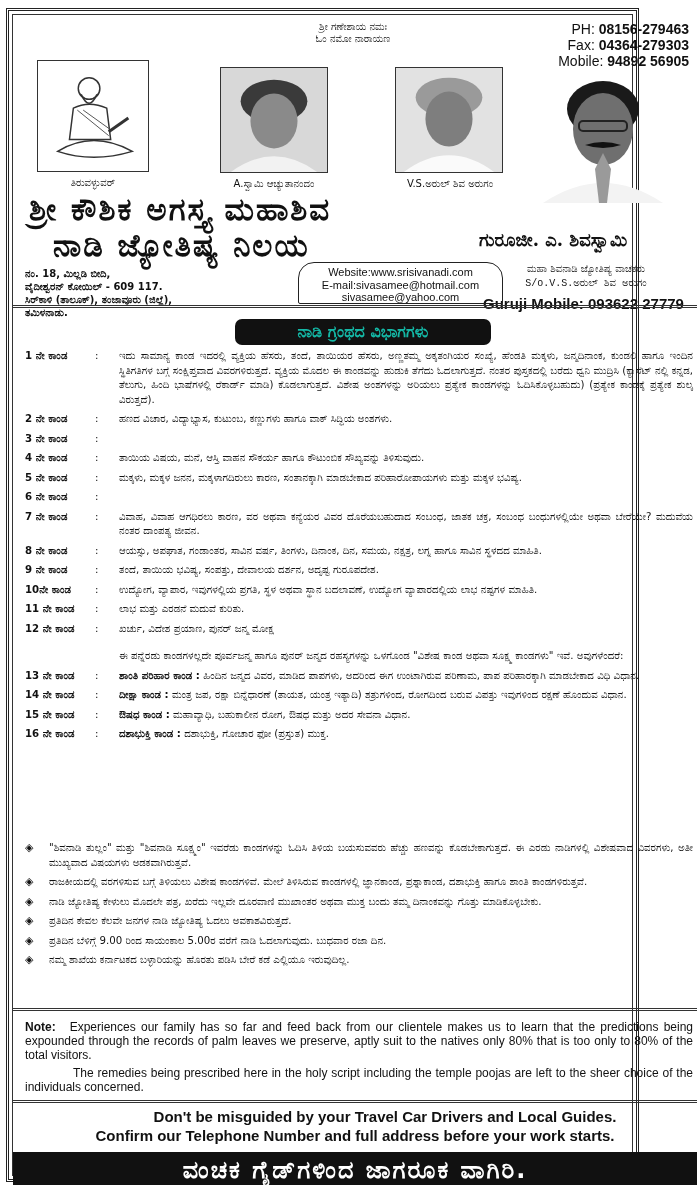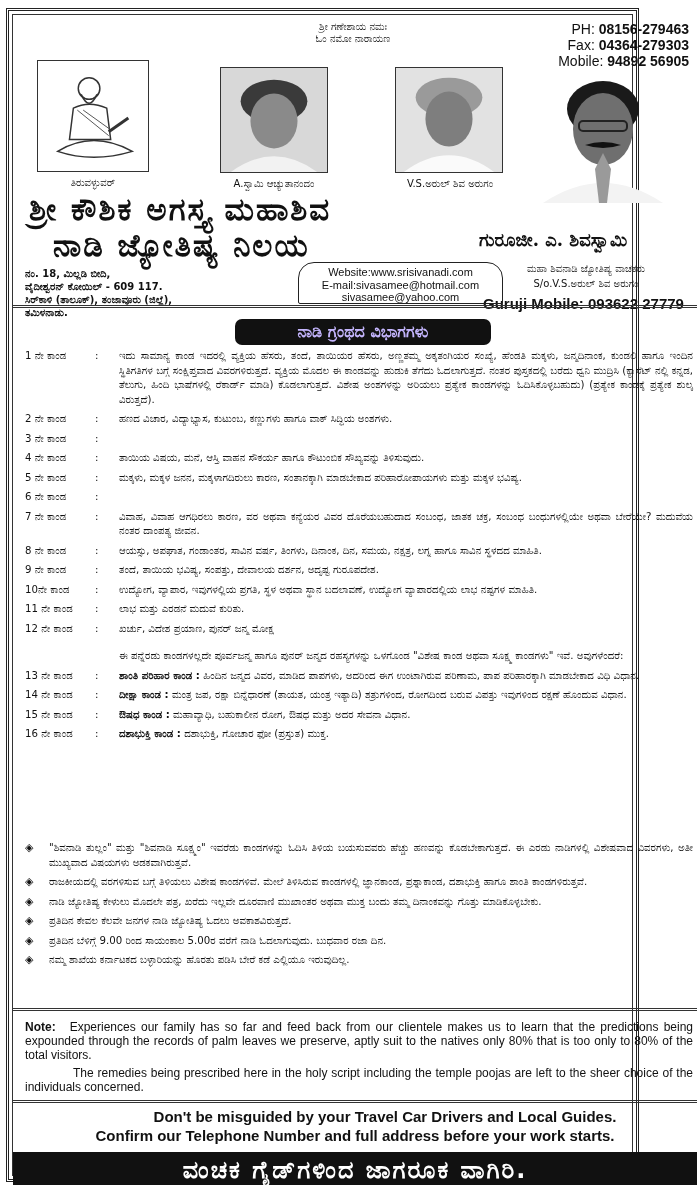--- a/index.html
+++ b/index.html
@@ -22,25 +22,25 @@
   .title2 { position: absolute; left: 40px; top: 212px; font-size: 31px; font-weight: bold; letter-spacing: 2px; font-family: "DejaVu Serif", serif; }
   .guruji-name { position: absolute; left: 466px; top: 214px; font-size: 18px; font-weight: bold; font-family: "DejaVu Serif", serif; }
   .guruji-sub { position: absolute; left: 468px; width: 210px; text-align: center; font-size: 10px; }
   .guruji-mobile { position: absolute; left: 470px; top: 280px; font-family: "Liberation Sans", sans-serif; font-weight: bold; font-size: 15px; }
   .address { position: absolute; left: 12px; top: 252px; font-size: 10px; line-height: 13px; font-weight: bold; }
   .webbox { position: absolute; left: 245px; top: 247px; width: 205px; height: 42px; border: 1.5px solid #222; border-radius: 16px 16px 2px 2px; text-align: center; font-family: "Liberation Sans", sans-serif; font-size: 11px; line-height: 12.5px; padding-top: 3px; margin-left: 40px; }
 
   .divider { position: absolute; left: 0; width: 684px; border-top: 3px double #333; }
 
   
-  .section-title { position: absolute; left: 222px; top: 304px; width: 256px; height: 26px; background: #111; color: #c4b5fd; border-radius: 7px; text-align: center; font-size: 16px; line-height: 26px; font-weight: bold; }
+  .section-title { position: absolute; left: 222px; top: 304px; width: 256px; height: 26px; background: #111; color: #14b8a6; border-radius: 7px; text-align: center; font-size: 16px; line-height: 26px; font-weight: bold; }
 
   .kanda-list { position: absolute; left: 12px; top: 334px; width: 668px; }
   .kanda { display: flex; font-size: 10.2px; line-height: 14.5px; margin-bottom: 5px; }
-  .kanda .num { width: 70px; flex: none; }
+  .kanda .num { width: 70px; flex: none; font-weight: bold; }
   .kanda .colon { width: 24px; flex: none; text-align: left; }
   .kanda .desc { flex: 1; text-align: justify; }
   .kanda .desc b { font-weight: bold; }
 
   .bullets { position: absolute; left: 12px; top: 826px; width: 668px; }
   .bullet { display: flex; font-size: 10.2px; line-height: 14.5px; margin-bottom: 5px; }
   .bullet .diamond { width: 24px; flex: none; font-size: 11px; }
   .bullet .txt { flex: 1; text-align: justify; }
 
   .note { position: absolute; left: 12px; top: 1005px; width: 668px; font-family: "Liberation Sans", sans-serif; font-size: 12px; line-height: 14px; text-align: justify; }
@@ -110,21 +110,21 @@
           <path d="M10 130 Q70 90 130 130 Z" fill="#f3f3f3"></path>
           <path d="M62 96 L70 80 L78 96 L74 130 L66 130 Z" fill="#9a9a9a"></path>
         </svg>
       </div>
 
       <div class="title1">ಶ್ರೀ ಕೌಶಿಕ ಅಗಸ್ತ್ಯ ಮಹಾಶಿವ</div>
       <div class="title2">ನಾಡಿ ಜ್ಯೋತಿಷ್ಯ ನಿಲಯ</div>
 
       <div class="guruji-name">ಗುರೂಜೀ. ಎ. ಶಿವಸ್ವಾಮಿ</div>
       <div class="guruji-sub" style="top:248px;">ಮಹಾ ಶಿವನಾಡಿ ಜ್ಯೋತಿಷ್ಯ ವಾಚಕರು</div>
-      <div class="guruji-sub" style="top:263px;">S/o.V.S.ಅರುಲ್ ಶಿವ ಅರುಗಂ</div>
+      <div class="guruji-sub" style="top:263px;font-family:Liberation Mono, monospace;">S/o.V.S.ಅರುಲ್ ಶಿವ ಅರುಗಂ</div>
       <div class="guruji-mobile">Guruji Mobile: 093622 27779</div>
 
       <div class="address">
         <div>ನಂ. 18, ಮಿಲ್ಲಡಿ ಬೀದಿ,</div>
         <div>ವೈದೀಶ್ವರನ್ ಕೋಯಿಲ್ - 609 117.</div>
         <div>ಸಿರ್‌ಕಾಳಿ (ತಾಲೂಕ್), ತಂಜಾವೂರು (ಜಿಲ್ಲೆ),</div>
         <div>ತಮಿಳನಾಡು.</div>
       </div>
 
       <div class="webbox">

